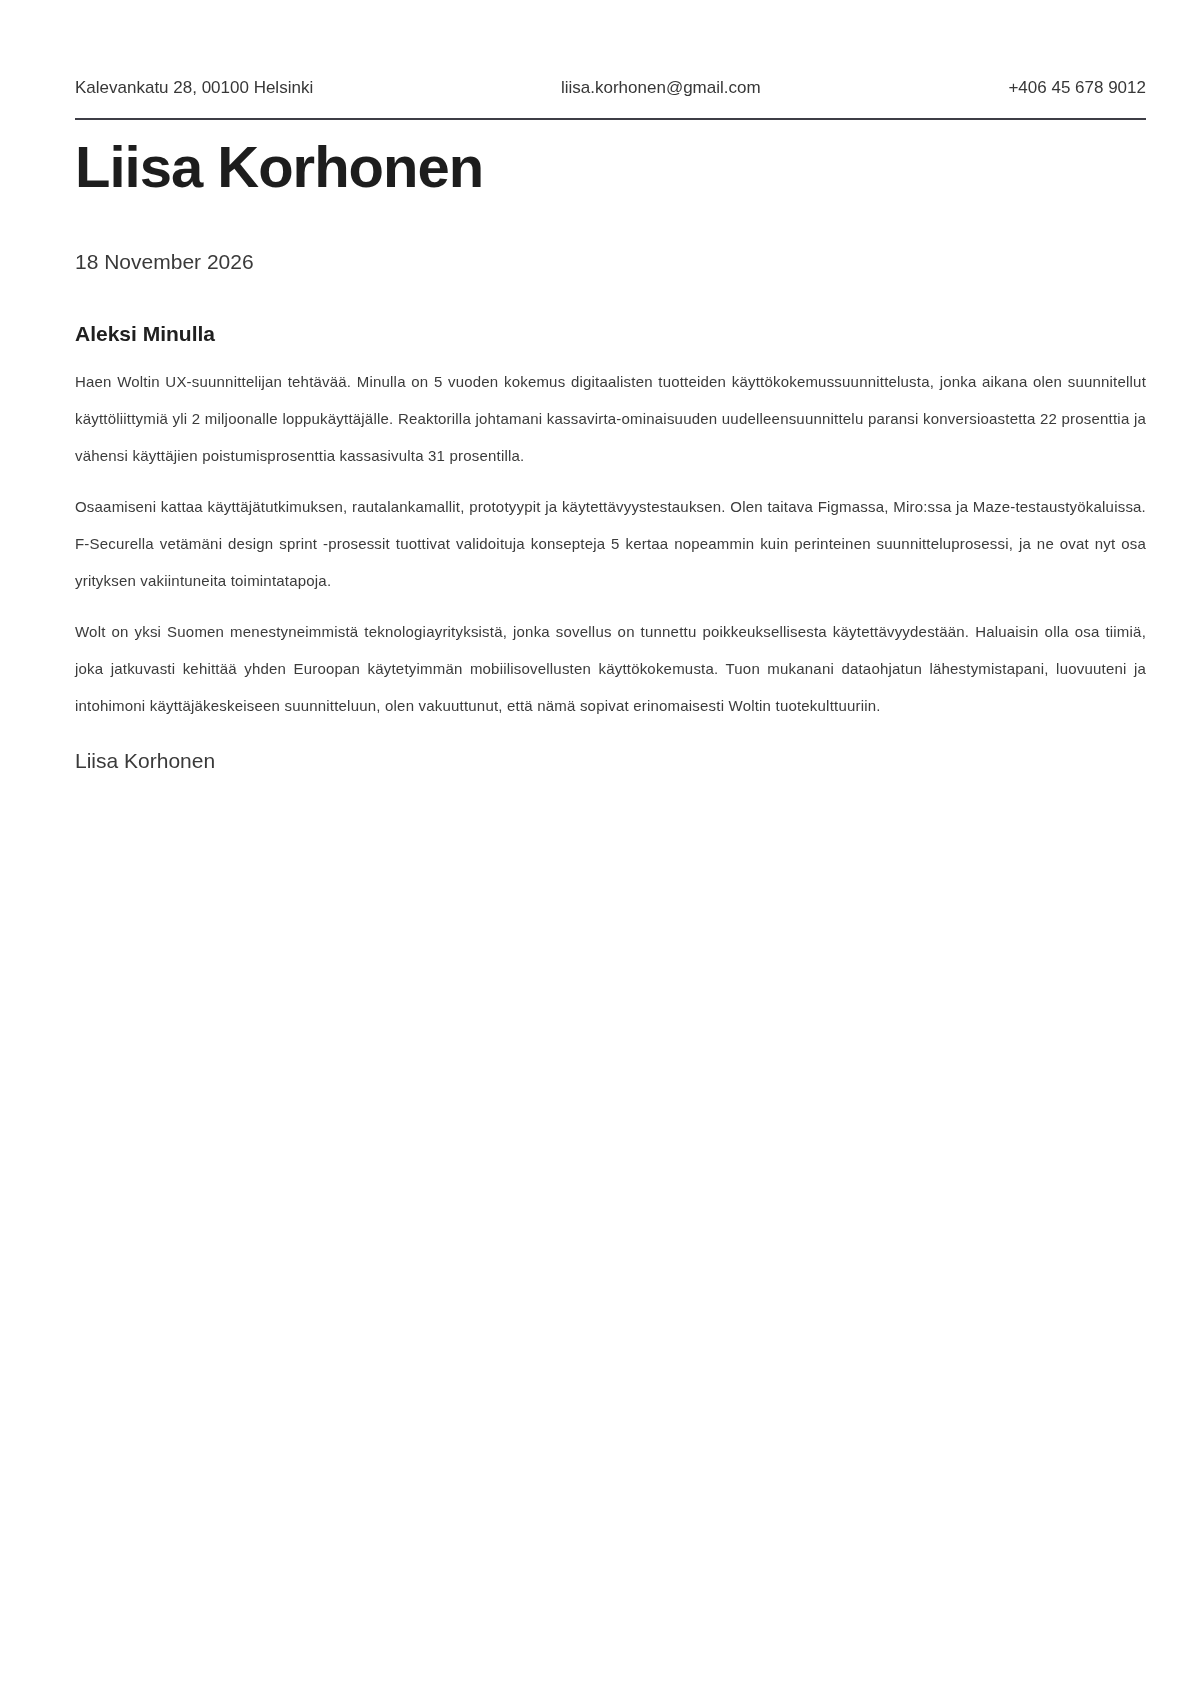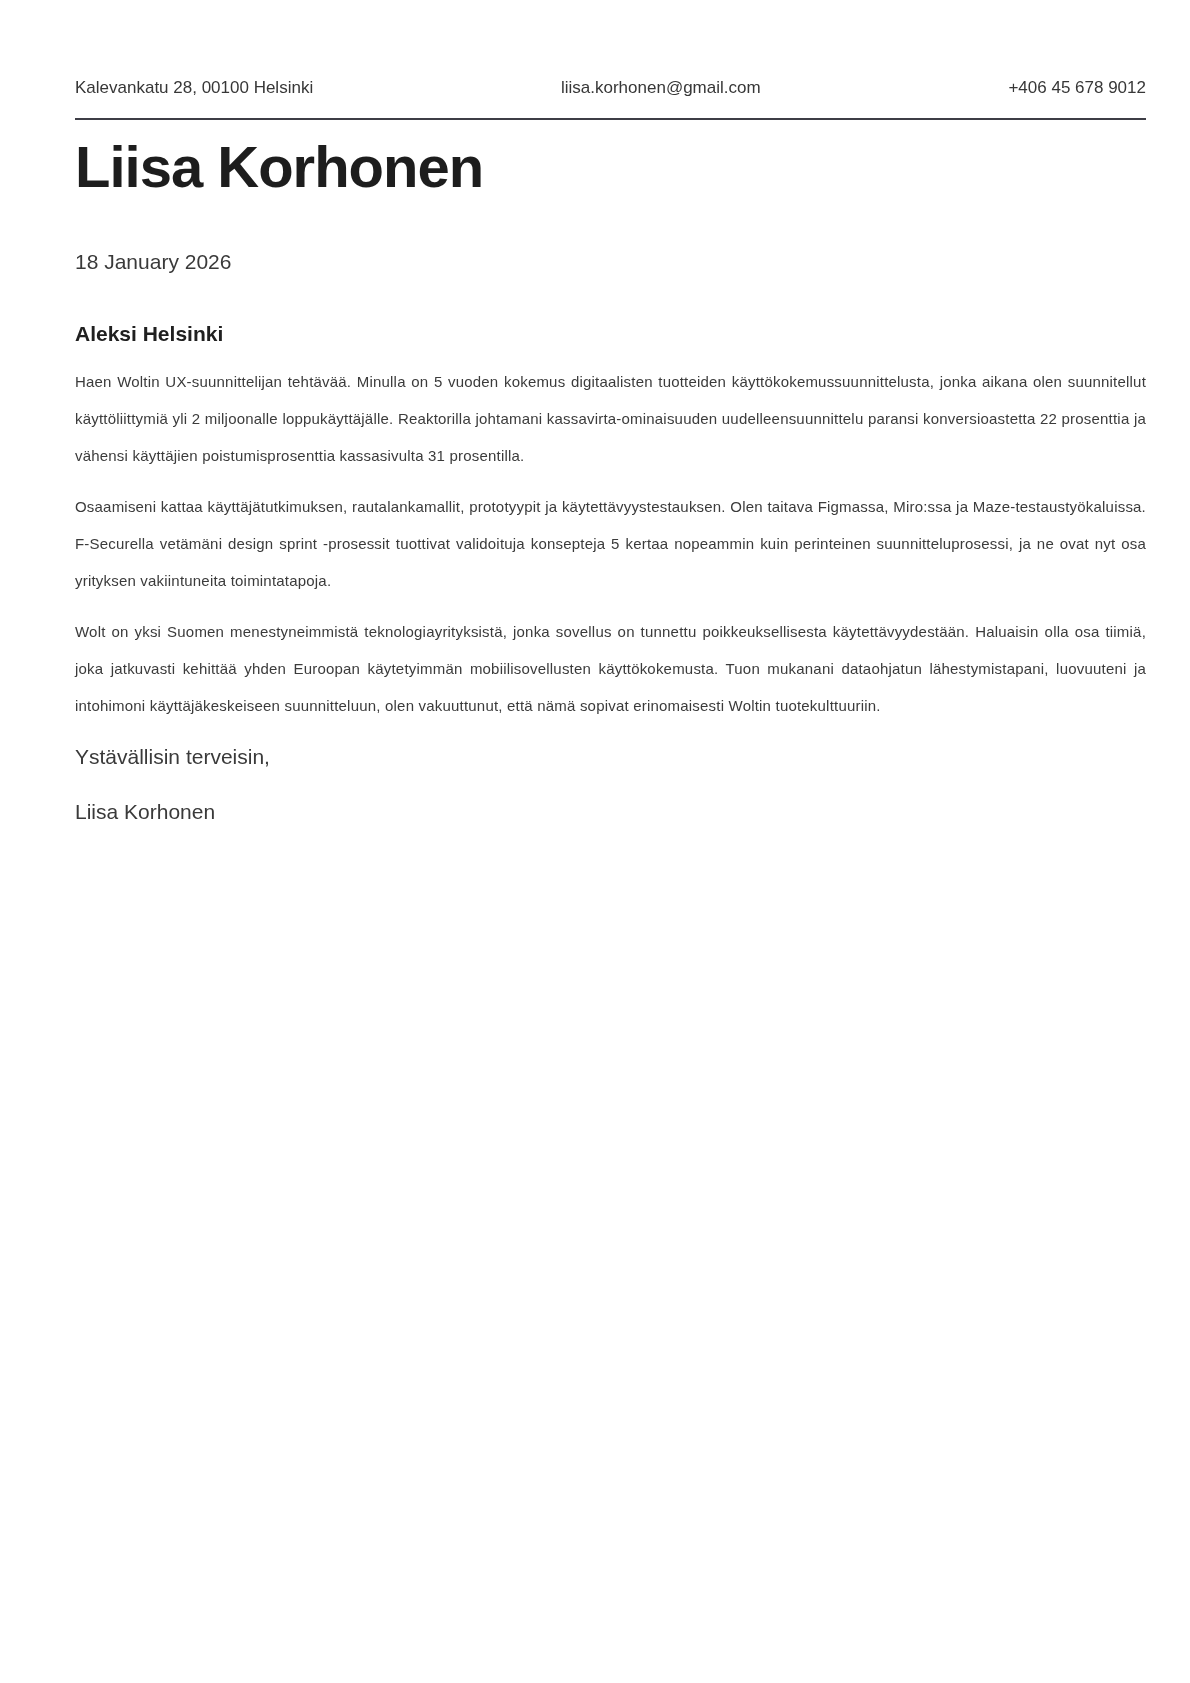--- a/index.html
+++ b/index.html
@@ -110,28 +110,27 @@
     <span class="contact-item">Kalevankatu 28, 00100 Helsinki</span>
     <span class="contact-item">liisa.korhonen@gmail.com</span>
     <span class="contact-item">+406 45 678 9012</span>
   </header>
 
   <div class="divider"></div>
 
   <h1 class="name-heading">Liisa Korhonen</h1>
 
   <main>
-    <div class="letter-date">18 January 2026</div>
+    <div class="letter-date">18 November 2026</div>
 
     <div class="recipient-block">
-      <div class="recipient-name">Aleksi Helsinki</div>
+      <div class="recipient-name">Aleksi Minulla</div>
     </div>
 
 
     <p class="body-para">Haen Woltin UX-suunnittelijan tehtävää. Minulla on 5 vuoden kokemus digitaalisten tuotteiden käyttökokemussuunnittelusta, jonka aikana olen suunnitellut käyttöliittymiä yli 2 miljoonalle loppukäyttäjälle. Reaktorilla johtamani kassavirta-ominaisuuden uudelleensuunnittelu paransi konversioastetta 22 prosenttia ja vähensi käyttäjien poistumisprosenttia kassasivulta 31 prosentilla.</p>
     <p class="body-para">Osaamiseni kattaa käyttäjätutkimuksen, rautalankamallit, prototyypit ja käytettävyystestauksen. Olen taitava Figmassa, Miro:ssa ja Maze-testaustyökaluissa. F-Securella vetämäni design sprint -prosessit tuottivat validoituja konsepteja 5 kertaa nopeammin kuin perinteinen suunnitteluprosessi, ja ne ovat nyt osa yrityksen vakiintuneita toimintatapoja.</p>
     <p class="body-para">Wolt on yksi Suomen menestyneimmistä teknologiayrityksistä, jonka sovellus on tunnettu poikkeuksellisesta käytettävyydestään. Haluaisin olla osa tiimiä, joka jatkuvasti kehittää yhden Euroopan käytetyimmän mobiilisovellusten käyttökokemusta. Tuon mukanani dataohjatun lähestymistapani, luovuuteni ja intohimoni käyttäjäkeskeiseen suunnitteluun, olen vakuuttunut, että nämä sopivat erinomaisesti Woltin tuotekulttuuriin.</p>
 
-    <p class="closing">Ystävällisin terveisin,</p>
     <p class="signature">Liisa Korhonen</p>
   </main>
 
 </div>
 
 </body></html>

